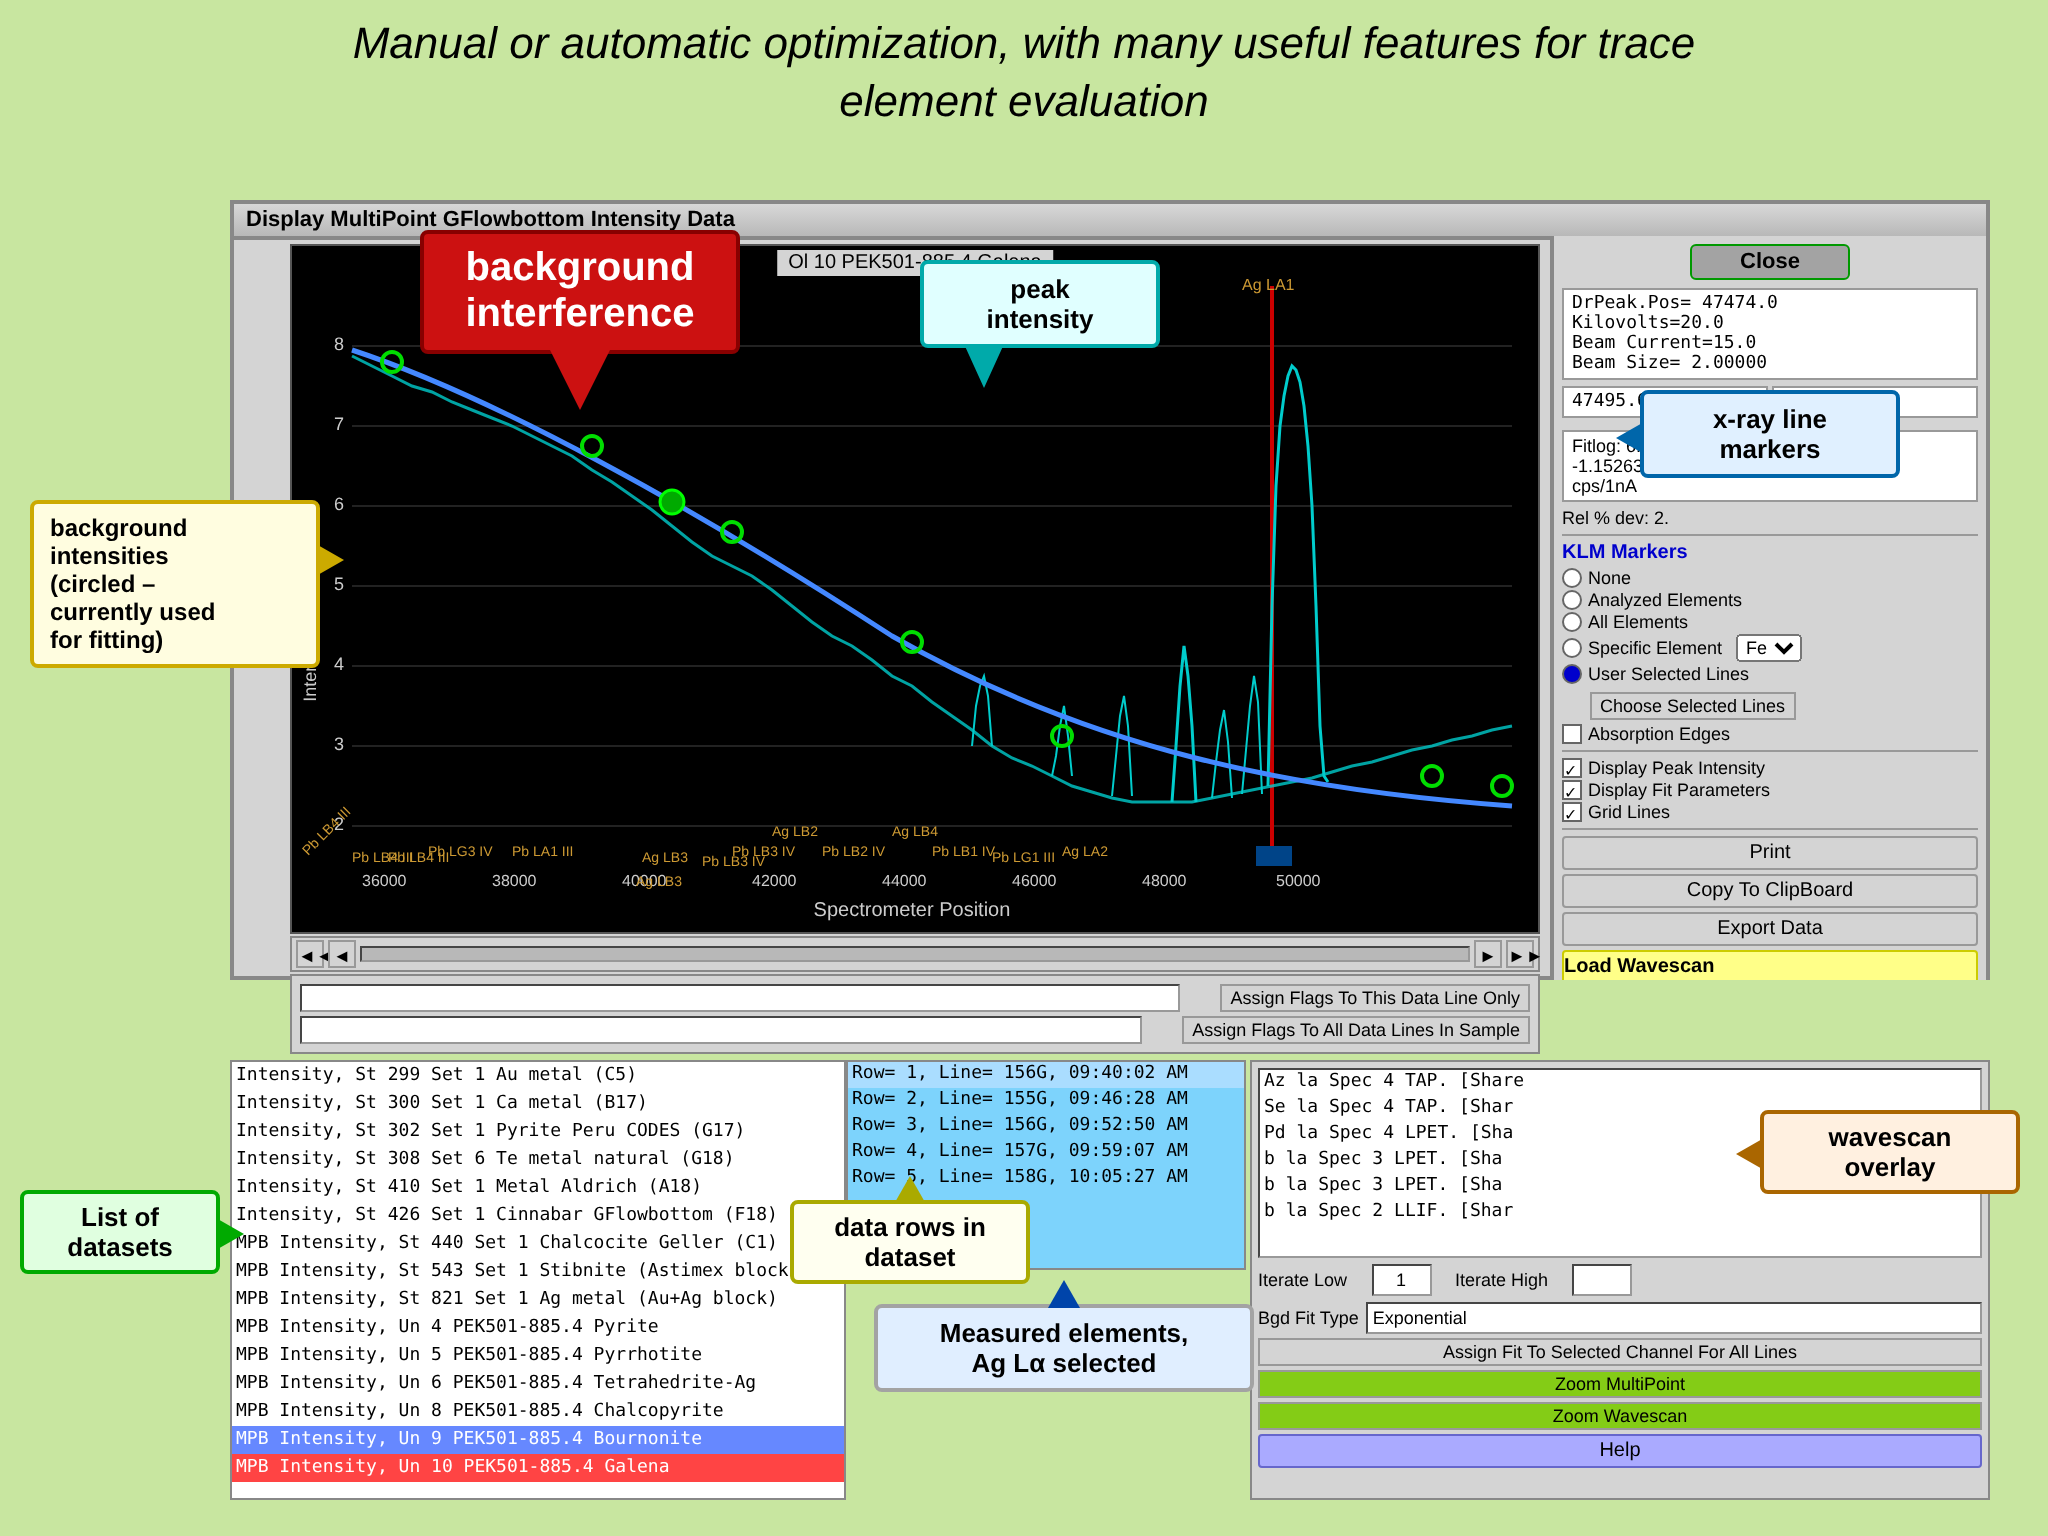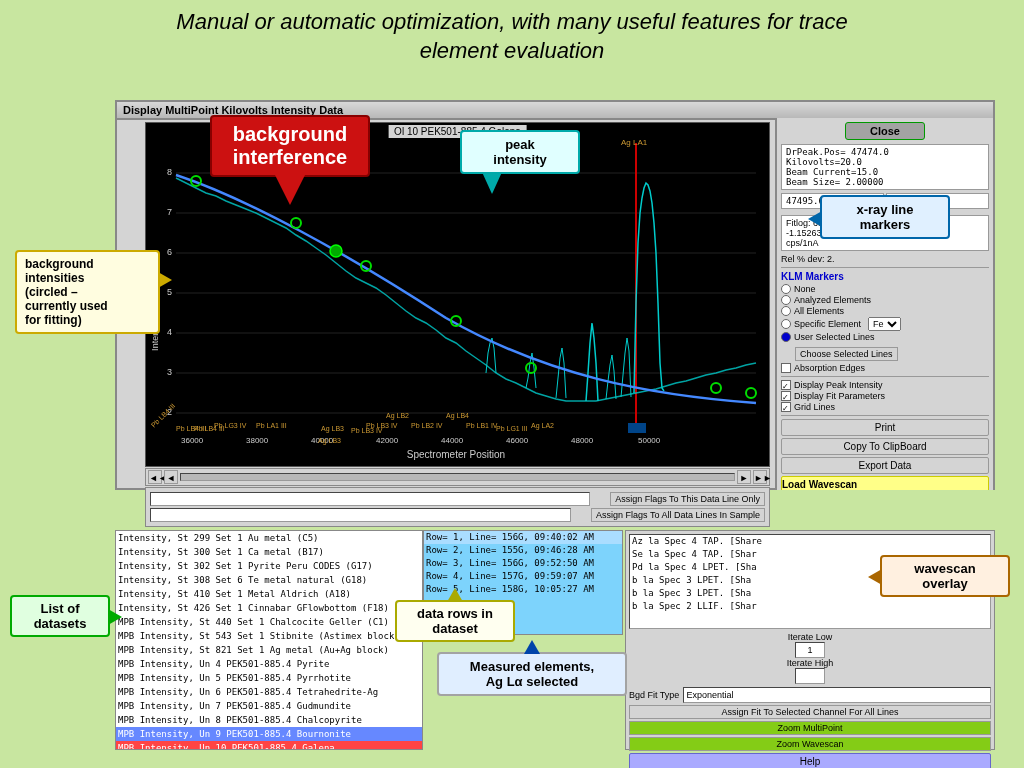--- a/index.html
+++ b/index.html
@@ -235,21 +235,21 @@
   </style>
 </head>
 <body>
 
 <div class="page-title-area">
   <div>Manual or automatic optimization, with many useful features for trace</div>
   <div>element evaluation</div>
 </div>
 
 <div style="position:absolute; top:100px; left:115px; width:880px; height:18px; background:linear-gradient(to bottom,#d8d8d8,#b8b8b8); border:2px solid #888; border-bottom:none; font-size:11px; font-weight:bold; padding:2px 6px; z-index:10;">
-  <span>Display MultiPoint Kilovolts Intensity Data</span>
+  <span>Display MultiPoint GFlowbottom Intensity Data</span>
 </div>
 
 <div style="position:absolute; top:118px; left:115px; width:880px; height:372px; background:#d4d4d4; border:2px solid #888; z-index:1;">
 </div>
 
 <div style="position:absolute; top:122px; left:145px; width:625px; height:345px; background:#000; border:1px solid #555; z-index:5; overflow:hidden;">
 
   <div style="position:absolute; top:2px; left:50%; transform:translateX(-50%); background:#d4d4d4; color:#000; font-size:10px; padding:1px 6px; z-index:10; white-space:nowrap;">Ol  10  PEK501-885.4 Galena</div>
 
   <svg width="625" height="345" style="position:absolute; top:0; left:0;">
@@ -439,21 +439,20 @@
     <div class="dataset-row">Intensity, St  302 Set   1 Pyrite Peru CODES (G17)</div>
     <div class="dataset-row">Intensity, St  308 Set   6 Te metal natural (G18)</div>
     <div class="dataset-row">Intensity, St  410 Set   1 Metal Aldrich (A18)</div>
     <div class="dataset-row">Intensity, St  426 Set   1 Cinnabar GFlowbottom (F18)</div>
     <div class="dataset-row">MPB Intensity, St  440 Set   1 Chalcocite Geller (C1)</div>
     <div class="dataset-row">MPB Intensity, St  543 Set   1 Stibnite (Astimex block)</div>
     <div class="dataset-row">MPB Intensity, St  821 Set   1 Ag metal (Au+Ag block)</div>
     <div class="dataset-row">MPB Intensity, Un    4 PEK501-885.4 Pyrite</div>
     <div class="dataset-row">MPB Intensity, Un    5 PEK501-885.4 Pyrrhotite</div>
     <div class="dataset-row">MPB Intensity, Un    6 PEK501-885.4 Tetrahedrite-Ag</div>
-    <div class="dataset-row">MPB Intensity, Un    7 PEK501-885.4 Gudmundite</div>
     <div class="dataset-row">MPB Intensity, Un    8 PEK501-885.4 Chalcopyrite</div>
     <div class="dataset-row" style="background: rgb(102, 136, 255); color: rgb(255, 255, 255);">MPB Intensity, Un    9 PEK501-885.4 Bournonite</div>
     <div class="dataset-row" style="background: rgb(255, 68, 68); color: rgb(255, 255, 255);">MPB Intensity, Un   10 PEK501-885.4 Galena</div>
   </div>
 
 <div style="position:absolute; top:530px; left:423px; width:200px; height:105px; background:#7dd3fc; border:1px solid #888; overflow-y:scroll; font-size:9px; font-family:monospace; z-index:5;">
 <div class="wavescan-row" style="background: rgb(170, 221, 255);">Row= 1, Line= 156G, 09:40:02 AM</div>
     <div class="wavescan-row">Row= 2, Line= 155G, 09:46:28 AM</div>
     <div class="wavescan-row">Row= 3, Line= 156G, 09:52:50 AM</div>
     <div class="wavescan-row">Row= 4, Line= 157G, 09:59:07 AM</div>
@@ -464,21 +463,21 @@
 
   <div style="background:#fff; border:1px inset #999; height:95px; overflow-y:auto; font-size:9px; font-family:monospace; margin-bottom:3px;">
   <div class="elements-row">Az la Spec  4 TAP. [Share</div>
       <div class="elements-row">Se la Spec  4 TAP. [Shar</div>
       <div class="elements-row">Pd la Spec  4 LPET. [Sha</div>
       <div class="elements-row">b la Spec  3 LPET. [Sha</div>
       <div class="elements-row">b la Spec  3 LPET. [Sha</div>
       <div class="elements-row">b la Spec  2 LLIF. [Shar</div>
     </div>
 
-  <div style="display:flex; gap:0; margin-bottom:3px; align-items:center; font-size:9px;flex-direction:column;">
+  <div style="display:flex; gap:12px; margin-bottom:3px; align-items:center; font-size:9px;">
     <span>Iterate Low</span>
     <div style="width:30px; background:#fff; border:1px inset #999; height:16px; font-size:9px; display:flex; align-items:center; justify-content:center;">1</div>
     <span>Iterate High</span>
     <div style="width:30px; background:#fff; border:1px inset #999; height:16px; font-size:9px; display:flex; align-items:center; justify-content:center;"></div>
   </div>
 
   <div class="bgd-fit-row">
     <span>Bgd Fit Type</span>
     <div style="flex:1; background:#fff; border:1px inset #999; height:16px; font-size:9px; display:flex; align-items:center; padding:0 2px;">Exponential</div>
   </div>

